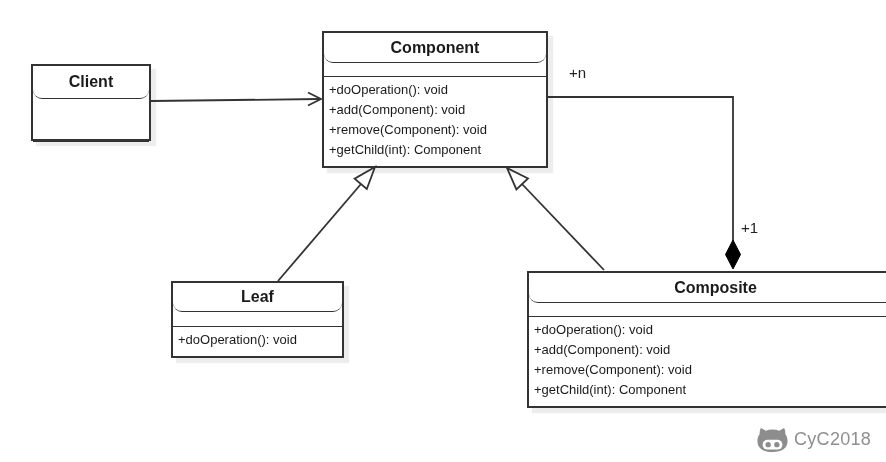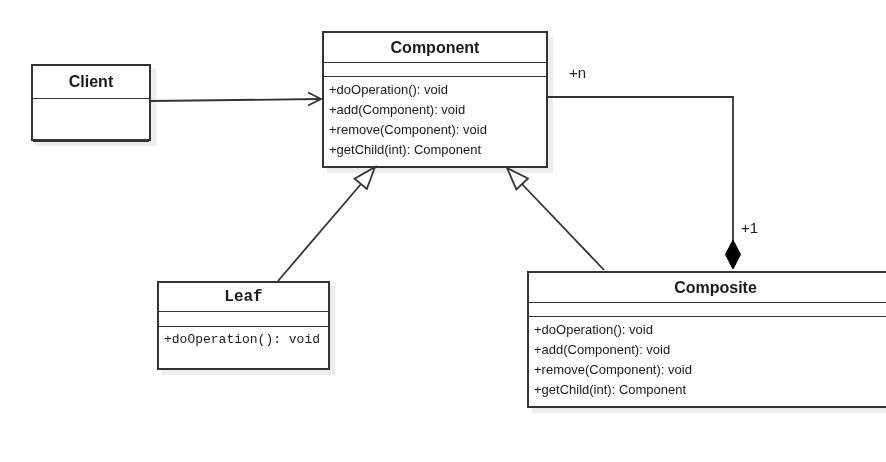--- a/index.html
+++ b/index.html
@@ -36,41 +36,42 @@
   }
   .uml-title {
     font-weight: bold;
     font-size: 16px;
     text-align: center;
     border-bottom: 1.6px solid #333333;
     flex: 0 0 auto;
     display: flex;
     align-items: center;
     justify-content: center;
+    border-radius: 9px;
   }
   .uml-attrs {
     border-bottom: 1.6px solid #333333;
     flex: 0 0 auto;
   }
   .uml-methods {
     flex: 1 1 auto;
     font-size: 13px;
     line-height: 20px;
     padding: 3px 5px 0 5px;
     white-space: nowrap;
   }
   #class-client    { left: 31px;  top: 64px;  width: 120px; height: 77px; gap: 30px; }
   #class-client .uml-title  { height: 32px; }
   #class-client .uml-attrs  { height: 12px; }
 
   #class-component { left: 322px; top: 31px;  width: 226px; height: 137px; }
   #class-component .uml-title { height: 29px; }
   #class-component .uml-attrs { height: 13px; }
 
-  #class-leaf      { left: 157px; top: 281px; width: 173px; height: 89px; font-family: Liberation Mono, monospace; }
+  #class-leaf      { left: 171px; top: 281px; width: 173px; height: 77px; }
   #class-leaf .uml-title { height: 28px; }
   #class-leaf .uml-attrs { height: 14px; }
 
   #class-composite { left: 483px; top: 271px; width: 377px; height: 137px; margin-left: 44px; }
   #class-composite .uml-title { height: 29px; }
   #class-composite .uml-attrs { height: 13px; }
 
   .mult-label {
     position: absolute;
     font-size: 15px;
@@ -153,14 +154,23 @@
       <div>+doOperation(): void</div>
       <div>+add(Component): void</div>
       <div>+remove(Component): void</div>
       <div>+getChild(int): Component</div>
     </div>
   </div>
 
   <div class="mult-label" id="mult-n">+n</div>
   <div class="mult-label" id="mult-1">+1</div>
 
+  <div class="watermark">
+    <svg width="33" height="29" viewBox="0 0 32 28" xmlns="http://www.w3.org/2000/svg">
+      <path d="M3.5 9 C3.5 6.5 3.8 4.3 4.8 2.8 L9.5 5.6 C11.5 4.8 13.6 4.4 16 4.4 C18.4 4.4 20.5 4.8 22.5 5.6 L27.2 2.8 C28.2 4.3 28.5 6.5 28.5 9 C30 11 30.6 13.2 30.6 15.5 C30.6 22.6 25 26.2 16 26.2 C7 26.2 1.4 22.6 1.4 15.5 C1.4 13.2 2 11 3.5 9 Z" fill="#8d8d8d"></path>
+      <rect x="6.4" y="14.2" width="19.2" height="9.6" rx="4.8" fill="#ffffff"></rect>
+      <circle cx="11.8" cy="19" r="2.6" fill="#8d8d8d"></circle>
+      <circle cx="20.2" cy="19" r="2.6" fill="#8d8d8d"></circle>
+    </svg>
+    <span class="watermark-text">CyC2018</span>
+  </div>
 
 </div>
 
 </body></html>

